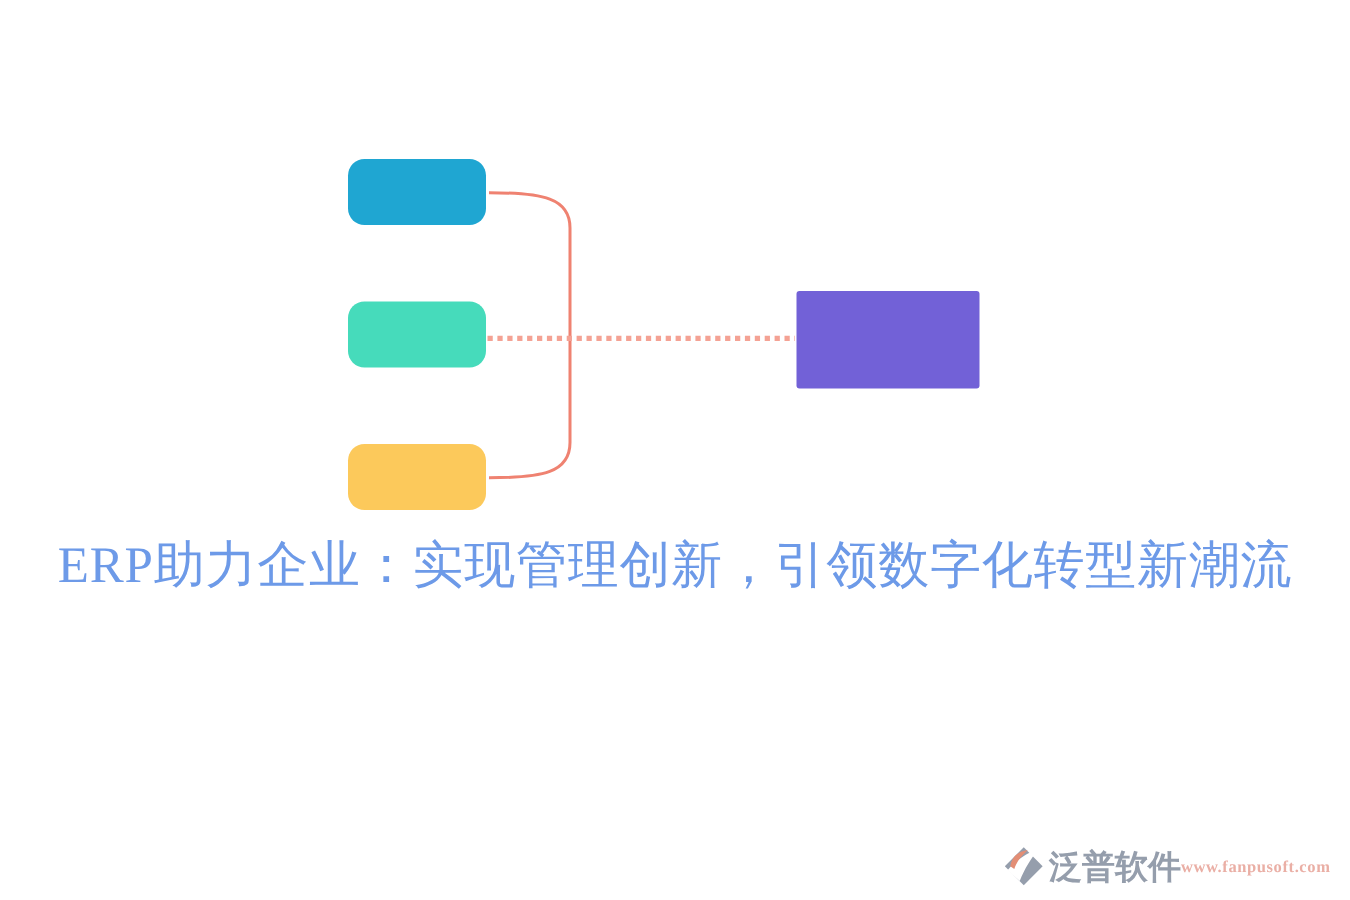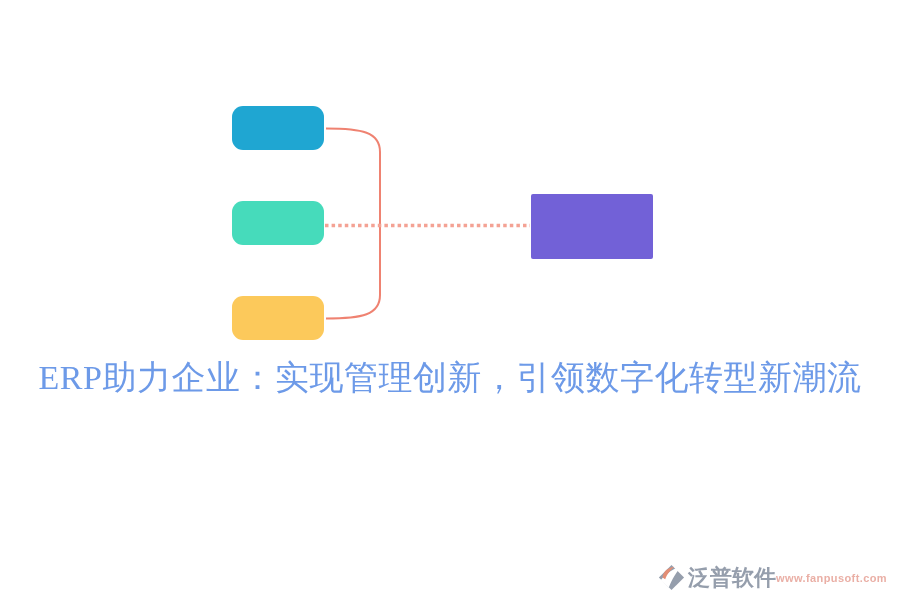--- a/index.html
+++ b/index.html
@@ -69,21 +69,21 @@
     gap: 3px;
   }
   .watermark-brand {
     font-family: "Liberation Serif", "DejaVu Serif", serif;
     font-size: 22px;
     font-weight: 700;
     line-height: 26px;
     white-space: nowrap;
   }
   .watermark-url {
-    font-family: Liberation Sans, sans-serif;
+    font-family: Liberation Serif, serif;
     font-size: 11px;
     font-weight: 700;
     letter-spacing: 0.4px;
     margin-top: 0px;
     white-space: nowrap;
   }
 </style>
 </head>
 <body>
 

